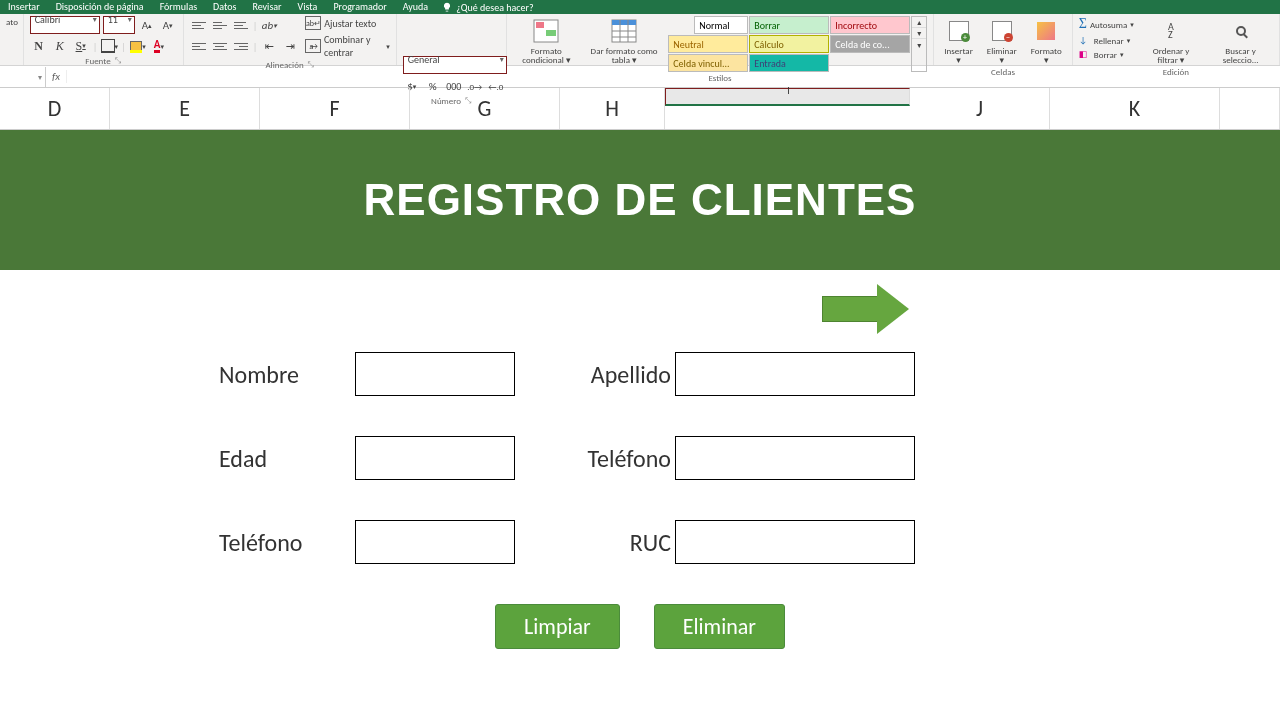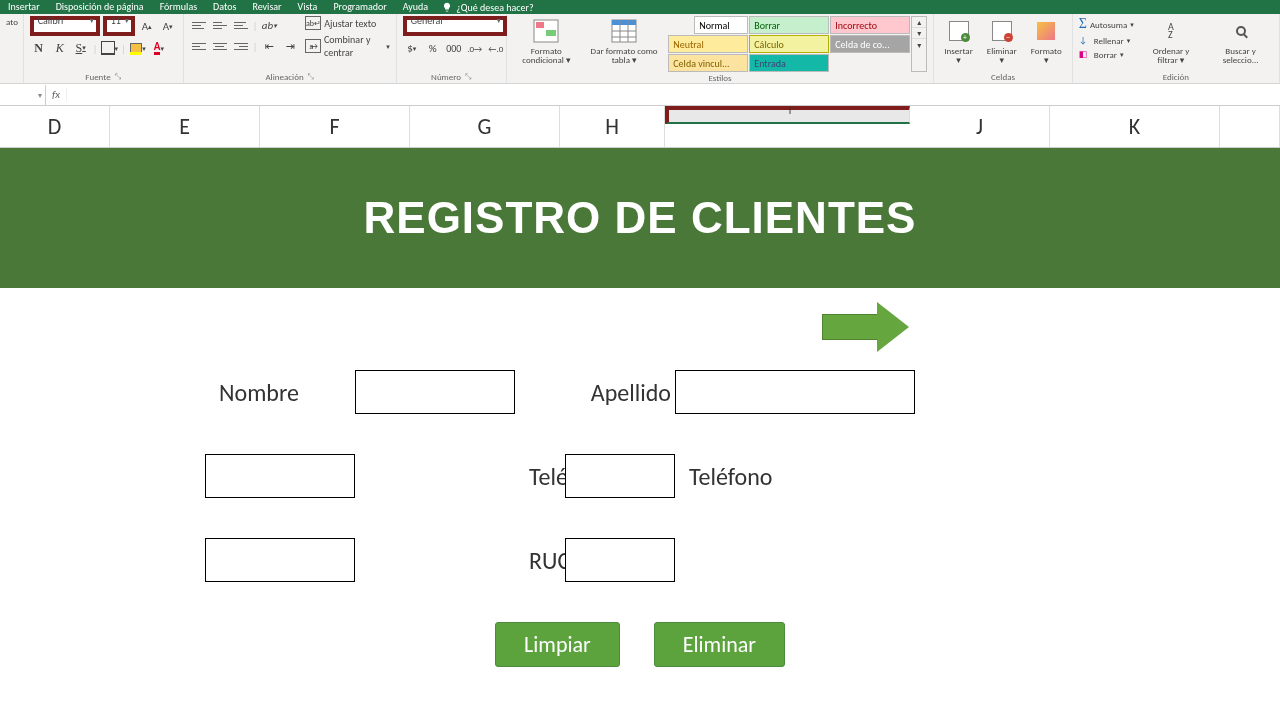--- a/index.html
+++ b/index.html
@@ -5,28 +5,28 @@
 * { box-sizing: border-box; margin: 0; padding: 0; }
 body { font-family: "Segoe UI", Calibri, Arial, sans-serif; background: #fff; width: 1280px; height: 720px; overflow: hidden; font-size: 12px; color: #444; }
 
 
 .menu-tabs { background: #217346; height: 14px; display: flex; align-items: center; color: #fff; font-size: 10px; padding-left: 0; }
 .menu-tabs .tab { padding: 0 8px; height: 14px; line-height: 14px; cursor: pointer; }
 .menu-tabs .tell { display: flex; align-items: center; gap: 4px; margin-left: 6px; }
 .menu-tabs .bulb { width: 10px; height: 10px; display: inline-block; }
 
 
-.ribbon { background: #f3f2f1; border-bottom: 1px solid #d4d4d4; height: 70px; display: flex; font-size: 10px; }
+.ribbon { background: #f3f2f1; border-bottom: 1px solid #d4d4d4; height: 52px; display: flex; font-size: 10px; }
 .rgroup { border-right: 1px solid #e1e1e1; padding: 2px 6px 0 6px; display: flex; flex-direction: column; justify-content: space-between; }
 .rgroup .body { display: flex; gap: 6px; align-items: flex-start; flex: 1; }
 .rgroup .label { text-align: center; color: #666; font-size: 9px; padding-bottom: 1px; display: flex; justify-content: center; align-items: center; gap: 4px; }
 .rgroup .label .dlaunch { font-size: 8px; color: #888; cursor: pointer; }
 .col { display: flex; flex-direction: column; gap: 1px; }
 .row { display: flex; align-items: center; gap: 3px; }
-.sel { border: 4px solid #7f1d1d; background: #fff; height: 18px; display: flex; align-items: center; padding: 0 2px 12px 4px; font-size: 10px; }
+.sel { border: 1px solid #7f1d1d; background: #fff; height: 18px; display: flex; align-items: center; padding: 0 2px 12px 4px; font-size: 10px; }
 .sel .dd { margin-left: auto; font-size: 8px; color: #666; padding-left: 4px; }
 .btn-ico { width: 18px; height: 18px; display: flex; align-items: center; justify-content: center; font-size: 11px; color: #444; cursor: pointer; }
 .bold { font-weight: bold; font-family: "Times New Roman", serif; font-size: 12px; }
 .italic { font-style: italic; font-family: "Times New Roman", serif; font-size: 12px; }
 .underline { text-decoration: underline; font-family: "Times New Roman", serif; font-size: 12px; }
 .border-ico { width: 14px; height: 14px; border: 1px solid #444; position: relative; }
 .border-ico::after { content: ""; position: absolute; left: 0; right: 0; bottom: -1px; height: 2px; background: #444; }
 .fill-ico { width: 12px; height: 10px; background: linear-gradient(#f6c143,#f6c143); border: 1px solid #666; position: relative; }
 .fill-ico::after { content:""; position:absolute; bottom:-3px; left:-1px; right:-1px; height:3px; background:#ffff00;}
 .fontcolor-ico { font-weight: bold; color:#d02; border-bottom:3px solid #d02; line-height:10px;}
@@ -241,21 +241,21 @@
     </div>
     <div class="label">
         <span>Alineación</span>
         <span class="dlaunch">⤡</span>
       </div>
   </div>
 
   <div class="rgroup" style="min-width:110px;">
     <div class="body">
       <div class="col" style="gap:3px;">
-        <div class="sel" style="width:104px;">
+        <div class="sel" style="width:104px;margin-top:40px;">
             <span>General</span>
             <span class="dd">▾</span>
           </div>
         <div class="row">
           <div class="btn-ico">$<span style="font-size:7px;">▾</span></div>
           <div class="btn-ico">%</div>
           <div class="btn-ico" style="font-size:10px;">000</div>
           <div class="btn-ico" style="font-size:9px;">.0→</div>
           <div class="btn-ico" style="font-size:9px;">←.0</div>
         </div>
@@ -415,20 +415,21 @@
     </div>
   </div>
 
   <div class="form-grid">
     <div class="lbl">Nombre</div>
     <input type="text" style="">
     <div></div>
     <div class="lbl right">Apellido</div>
     <input type="text" style="">
 
+    <div class="lbl">Edad</div>
     <input type="text" style="">
     <div></div>
     <div class="lbl right">Teléfono</div>
     <input type="text" style="">
 
     <div class="lbl">Teléfono</div>
     <input type="text" style="">
     <div></div>
     <div class="lbl right">RUC</div>
     <input type="text" style="">

